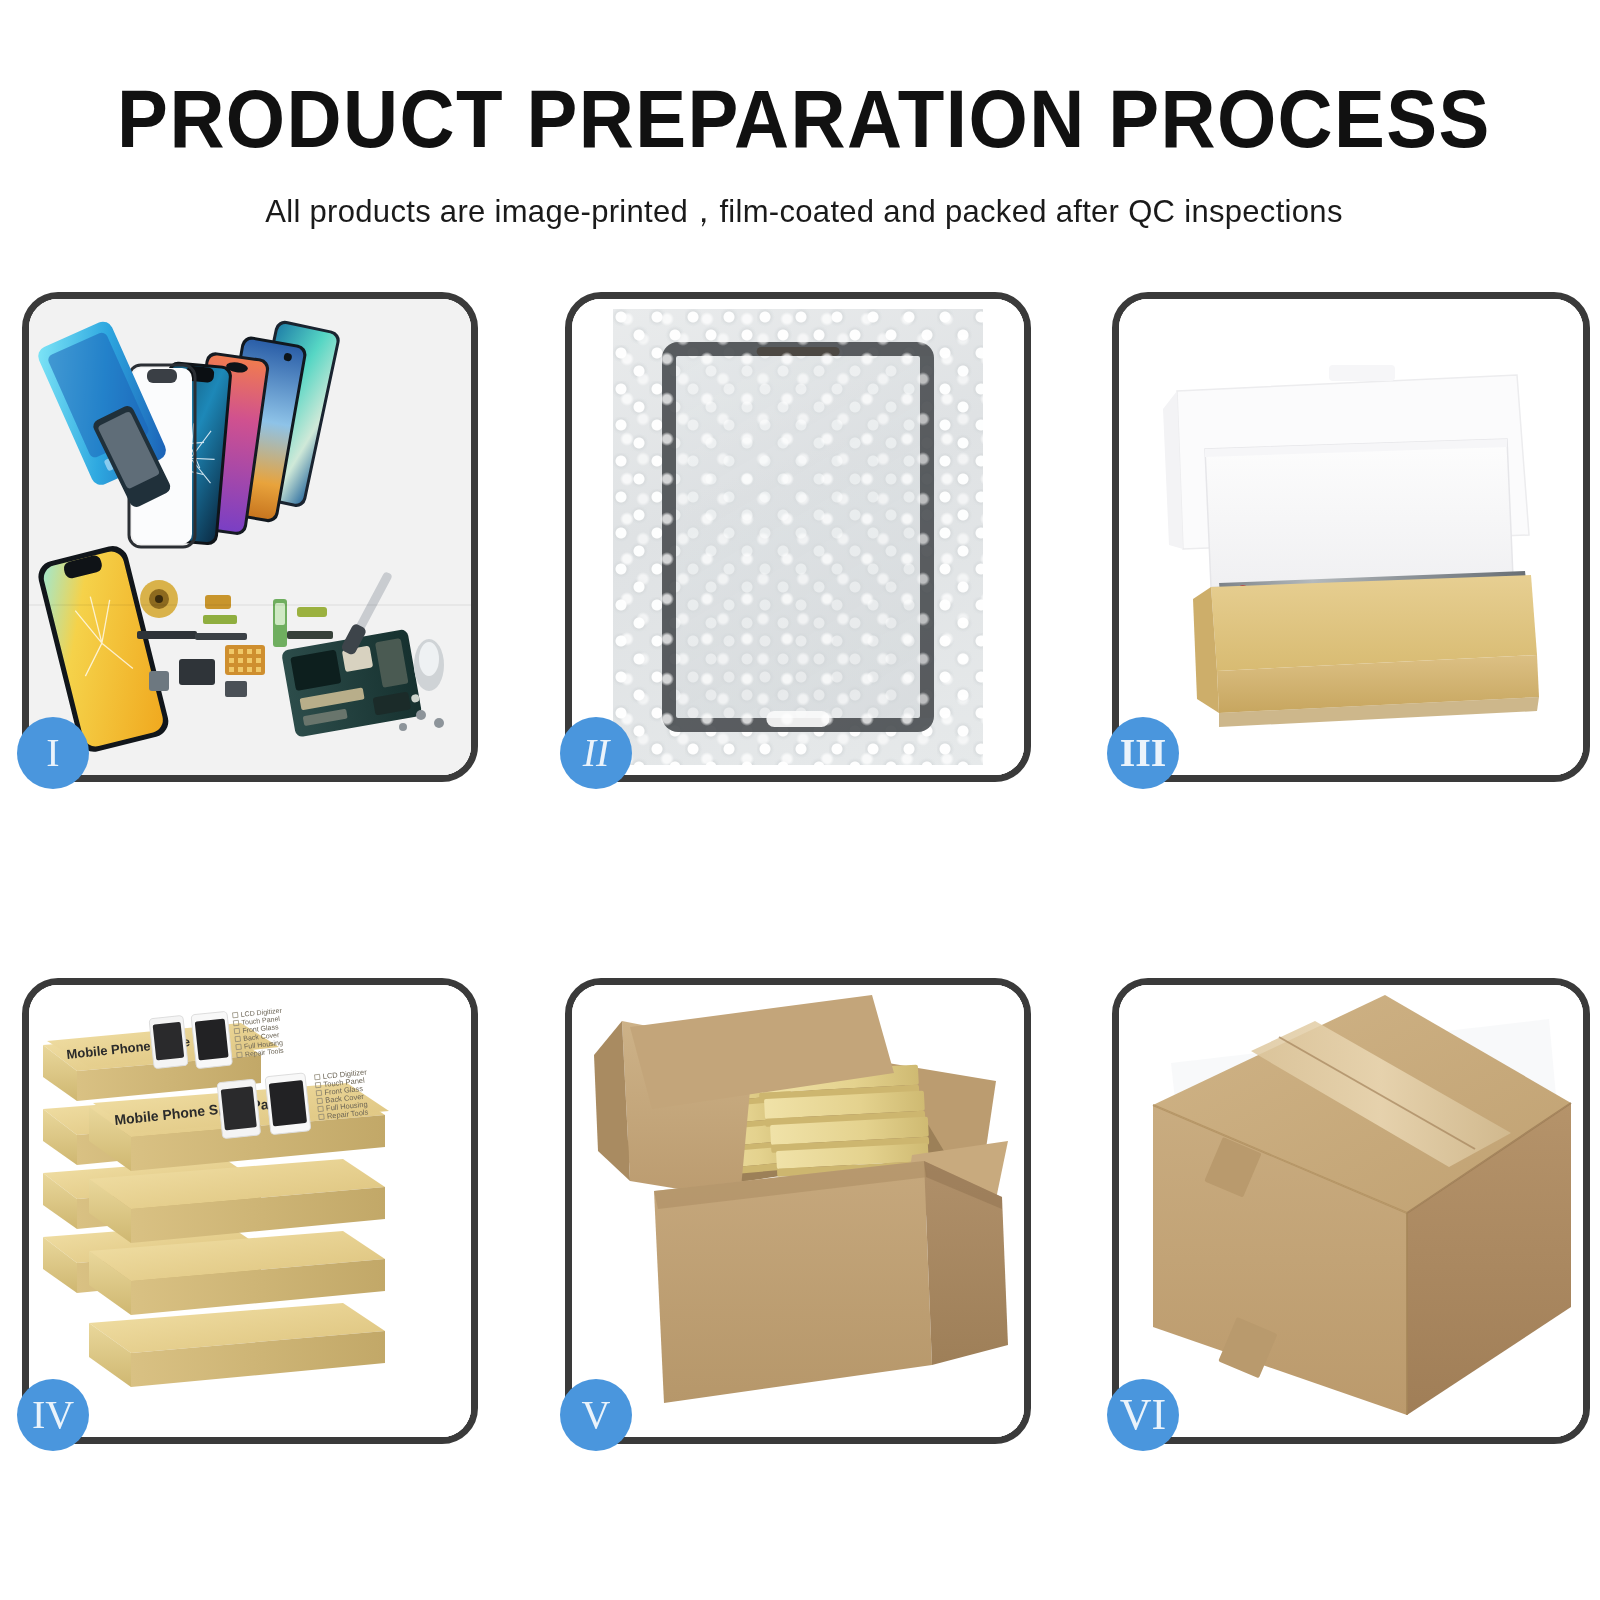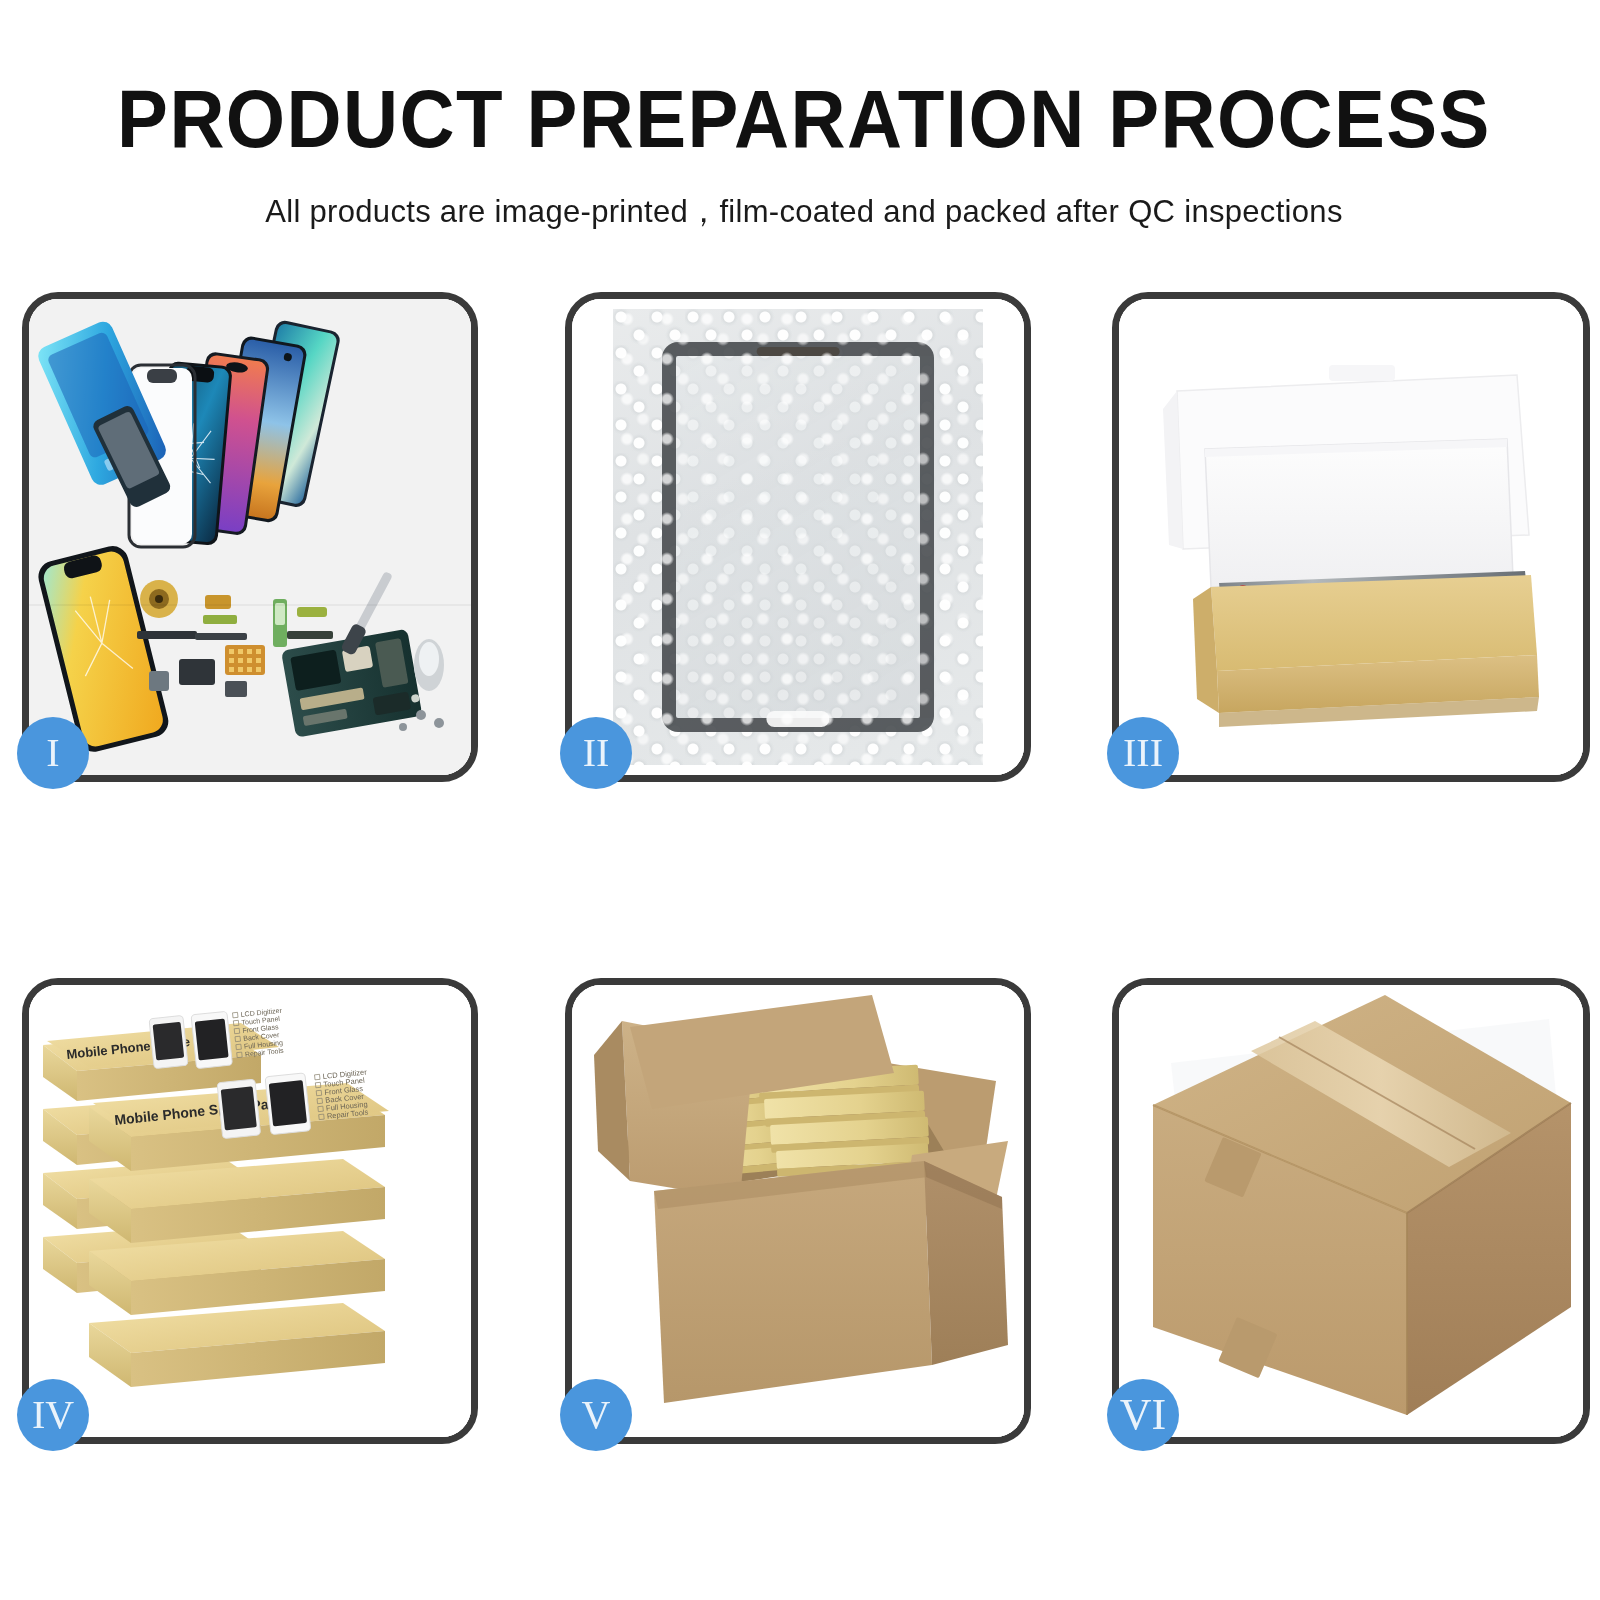--- a/index.html
+++ b/index.html
@@ -36,22 +36,22 @@
   }
   .panel .clip {
     position:absolute; inset:0;
     border-radius:29px;
     overflow:hidden;
     background:#fff;
   }
 
   
   .p1 { left:22px;   top:292px;  width:456px; height:490px; }
-  .p2 { left:565px;  top:292px;  width:466px; height:490px; }
-  .p3 { left:1112px; top:292px;  width:478px; height:490px; }
+  .p2 { left:565px;  top:292px;  width:466px; height:490px;font-style:italic; }
+  .p3 { left:1112px; top:292px;  width:478px; height:490px;font-weight:bold; }
   .p4 { left:22px;   top:978px;  width:456px; height:466px; }
   .p5 { left:565px;  top:978px;  width:466px; height:466px; }
   .p6 { left:1112px; top:978px;  width:478px; height:466px; }
 
   
   .badge {
     position:absolute;
     width:72px; height:72px; border-radius:50%;
     background:#4a96dd;
     display:flex; align-items:center; justify-content:center;

